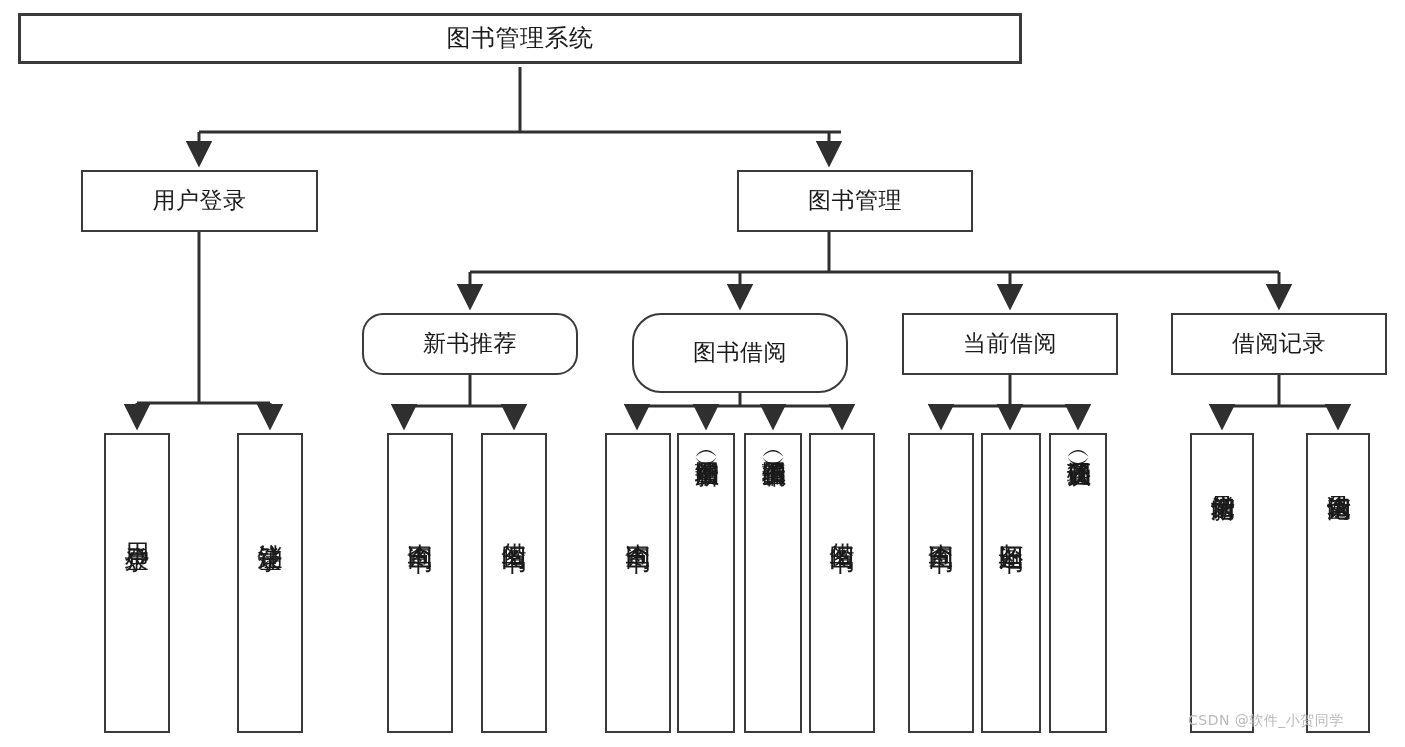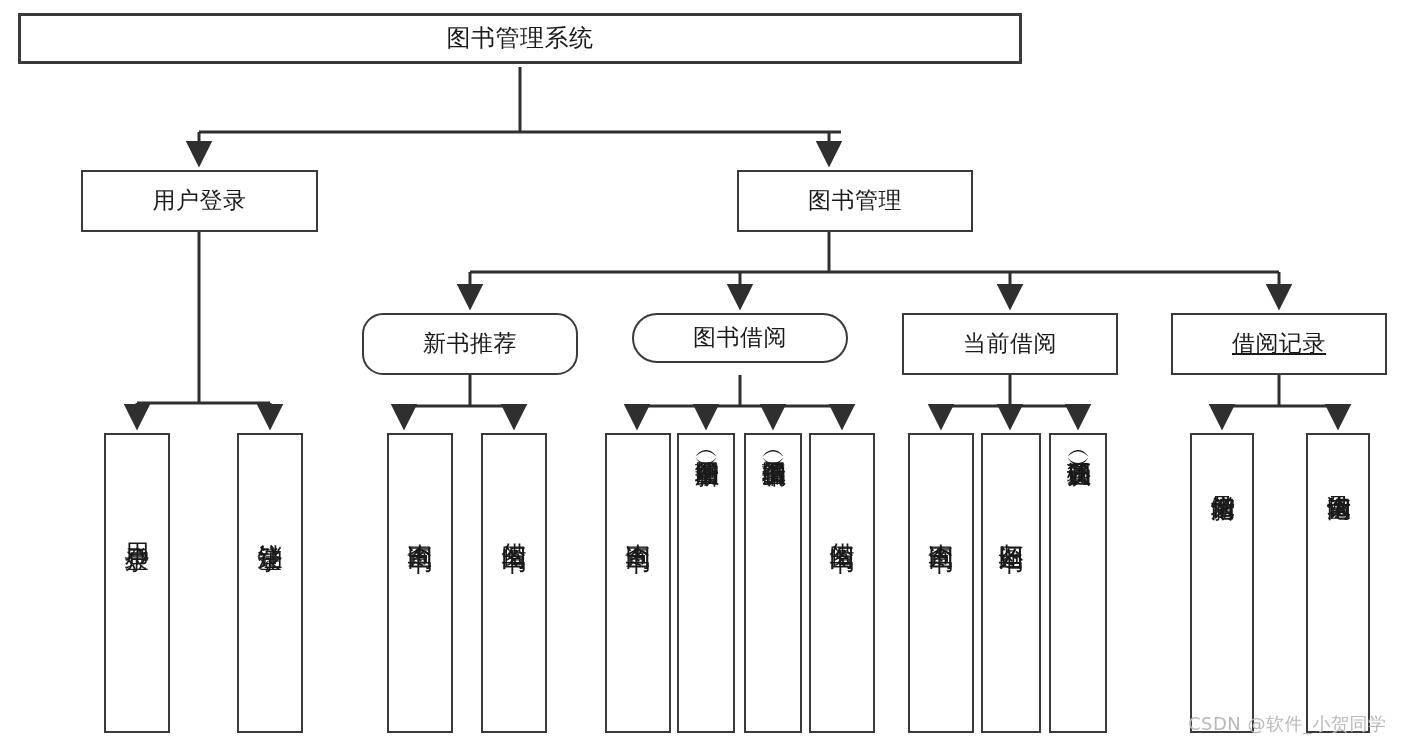--- a/index.html
+++ b/index.html
@@ -68,21 +68,21 @@
     text-align: start;
   }
   .node.vertical.tall-text .node-label {
     font-size: 24px;
     letter-spacing: 0px;
   }
   .watermark {
     position: absolute;
     left: 1188px;
     top: 712px;
-    font-size: 18px;
+    font-size: 14px;
     color: #b9b9b9;
     letter-spacing: 0.5px;
     white-space: nowrap;
     z-index: 5;
     font-family: "DejaVu Sans", "Liberation Sans", sans-serif;
   }
 </style>
 </head>
 <body>
 
@@ -145,27 +145,27 @@
   <div class="node horizontal" style="left:81px; top:170px; width:237px; height:62px;">
     <span class="node-label">用户登录</span>
   </div>
   <div class="node horizontal" style="left:737px; top:170px; width:236px; height:62px;">
     <span class="node-label">图书管理</span>
   </div>
 
   <div class="node horizontal" style="left:362px; top:313px; width:216px; height:62px;border-radius:21px;">
     <span class="node-label">新书推荐</span>
   </div>
-  <div class="node horizontal" style="left:632px; top:313px; width:216px; height:50px;border-radius:29px;">
+  <div class="node horizontal" style="left:632px; top:313px; width:216px; height:80px;border-radius:29px;">
     <span class="node-label">图书借阅</span>
   </div>
   <div class="node horizontal" style="left:902px; top:313px; width:216px; height:62px;">
     <span class="node-label">当前借阅</span>
   </div>
-  <div class="node horizontal" style="left:1171px; top:313px; width:216px; height:62px;text-decoration:underline;">
+  <div class="node horizontal" style="left:1171px; top:313px; width:216px; height:62px;">
     <span class="node-label">借阅记录</span>
   </div>
 
   <div class="node vertical" style="left:104px; top:433px; width:66px; height:300px; padding-top:88px;">
     <span class="node-label">用户登录</span>
   </div>
   <div class="node vertical" style="left:237px; top:433px; width:66px; height:300px; padding-top:88px;">
     <span class="node-label">注销登录</span>
   </div>
 

